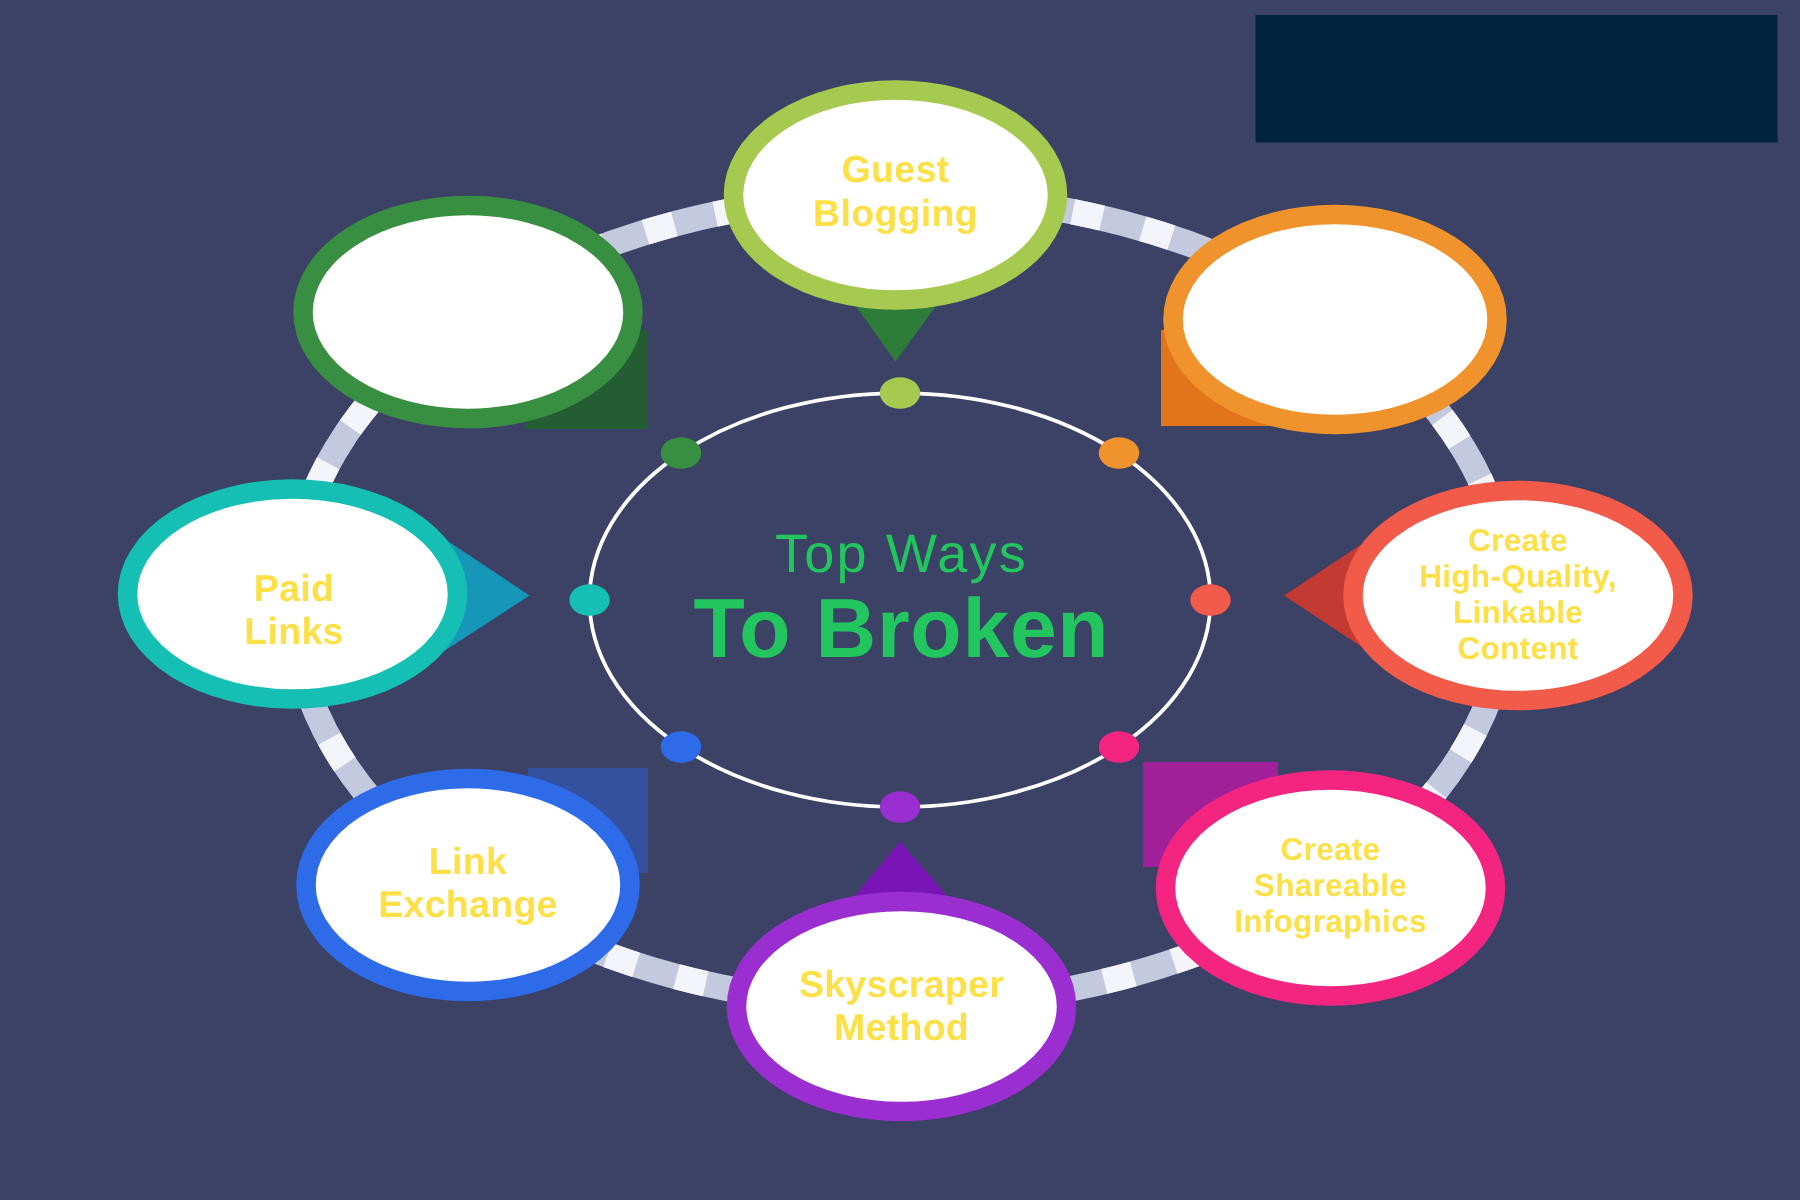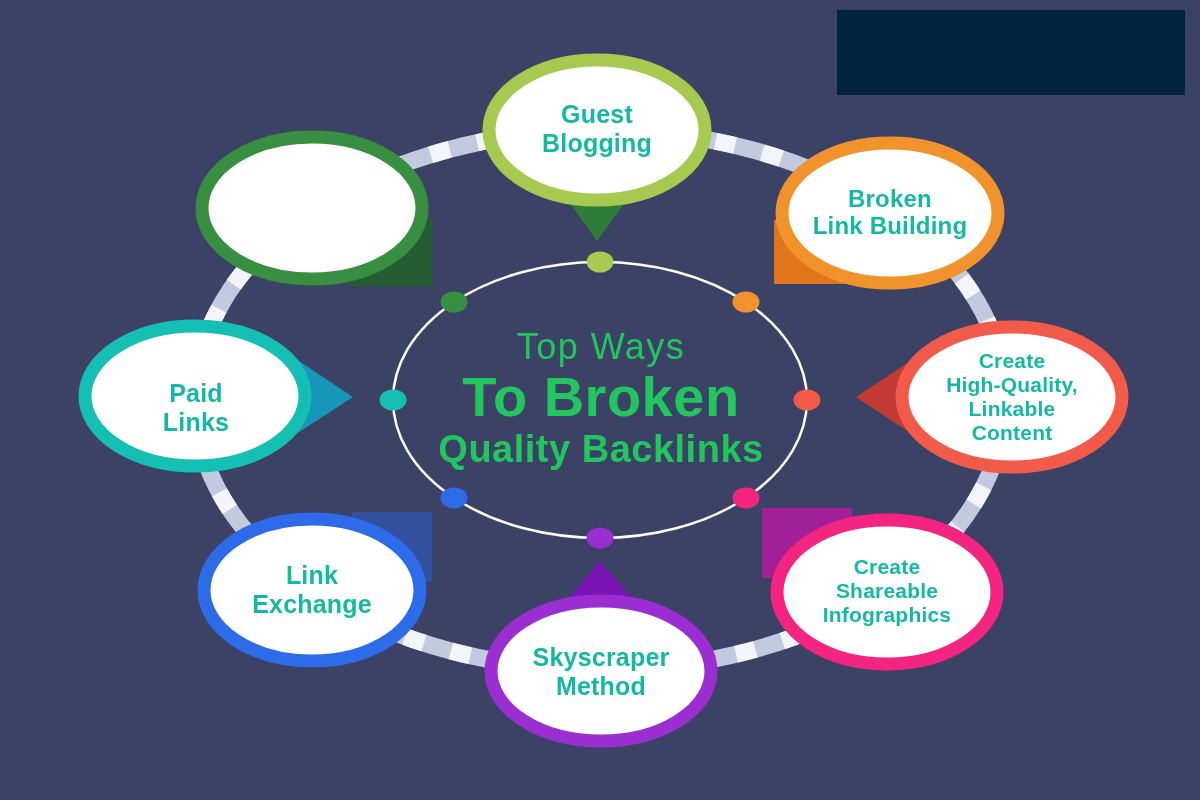--- a/index.html
+++ b/index.html
@@ -11,21 +11,21 @@
     font-family: "Liberation Sans", "DejaVu Sans", sans-serif;
   }
   .diagram-svg { position: absolute; left: 0; top: 0; }
 
   .node-label {
     position: absolute;
     transform: translate(-50%, -50%);
     text-align: center;
     white-space: pre-line;
     font-weight: bold;
-    color: #14b8a6;
+    color: #fde047;
     line-height: 1.14;
     letter-spacing: 0.2px;
   }
   .fs25 { font-size: 25px; }
   .fs24 { font-size: 24px; }
   .fs23 { font-size: 21px; }
   .fs22 { font-size: 22px; }
 
   .center-title {
     position: absolute;
@@ -113,35 +113,32 @@
     </g>
 
     <g>
       <rect x="350" y="220" width="82" height="66" fill="#245d31"></rect>
       <ellipse cx="312" cy="208" rx="110" ry="71" fill="#ffffff" stroke-width="13" stroke="#398f41"></ellipse>
     </g>
   </svg>
 
   <div class="node-label fs25" style="left:597px; top:128px;">Guest
 Blogging</div>
-  <div class="node-label fs24" style="left:890px; top:212px;">Broken
-Link Building</div>
   <div class="node-label fs23" style="left:1012px; top:397px;">Create
 High-Quality,
 Linkable
 Content</div>
   <div class="node-label fs23" style="left:887px; top:591px;">Create
 Shareable
 Infographics</div>
   <div class="node-label fs25" style="left:312px; top:589px;">Link
 Exchange</div>
   <div class="node-label fs25" style="left:601px; top:671px;">Skyscraper
 Method</div>
   <div class="node-label fs25" style="left:196px; top:407px;">Paid
 Links</div>
 
   <div class="center-title" style="color: #22c55e;">
     <div class="title-line1">Top Ways</div>
     <div class="title-line2">To Broken</div>
-    <div class="title-line3">Quality Backlinks</div>
   </div>
 
 </div>
 
 </body></html>

